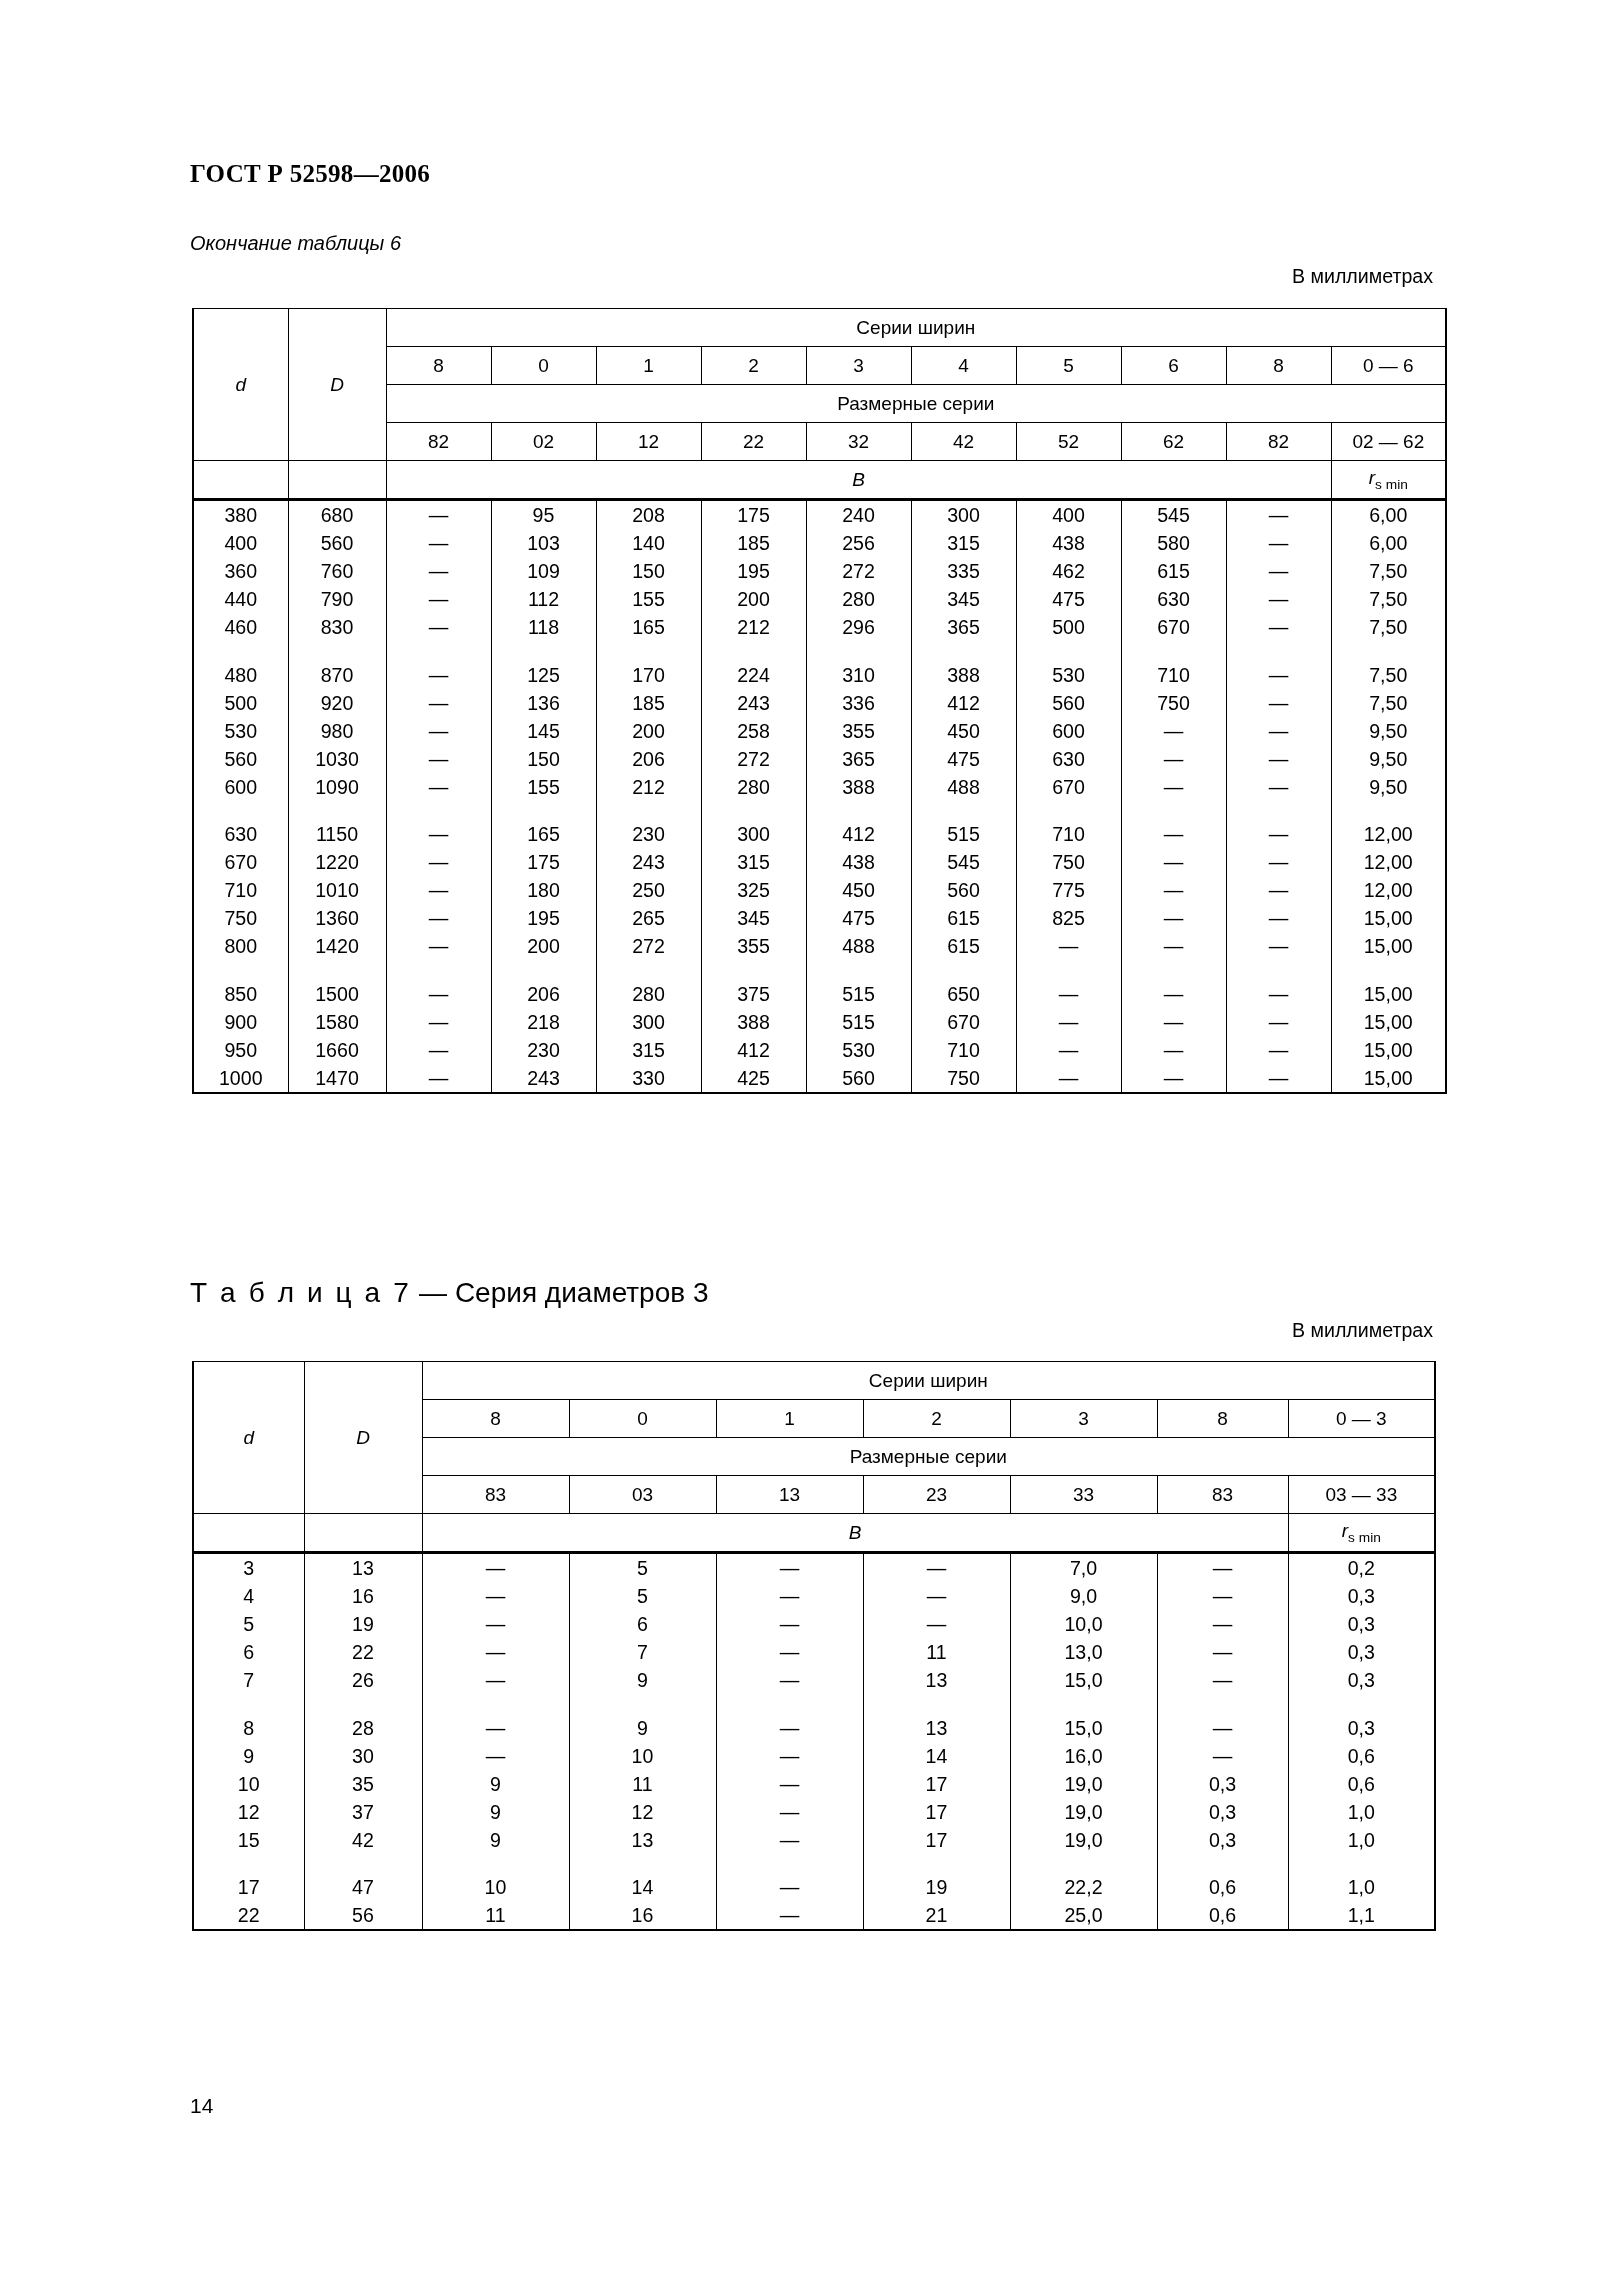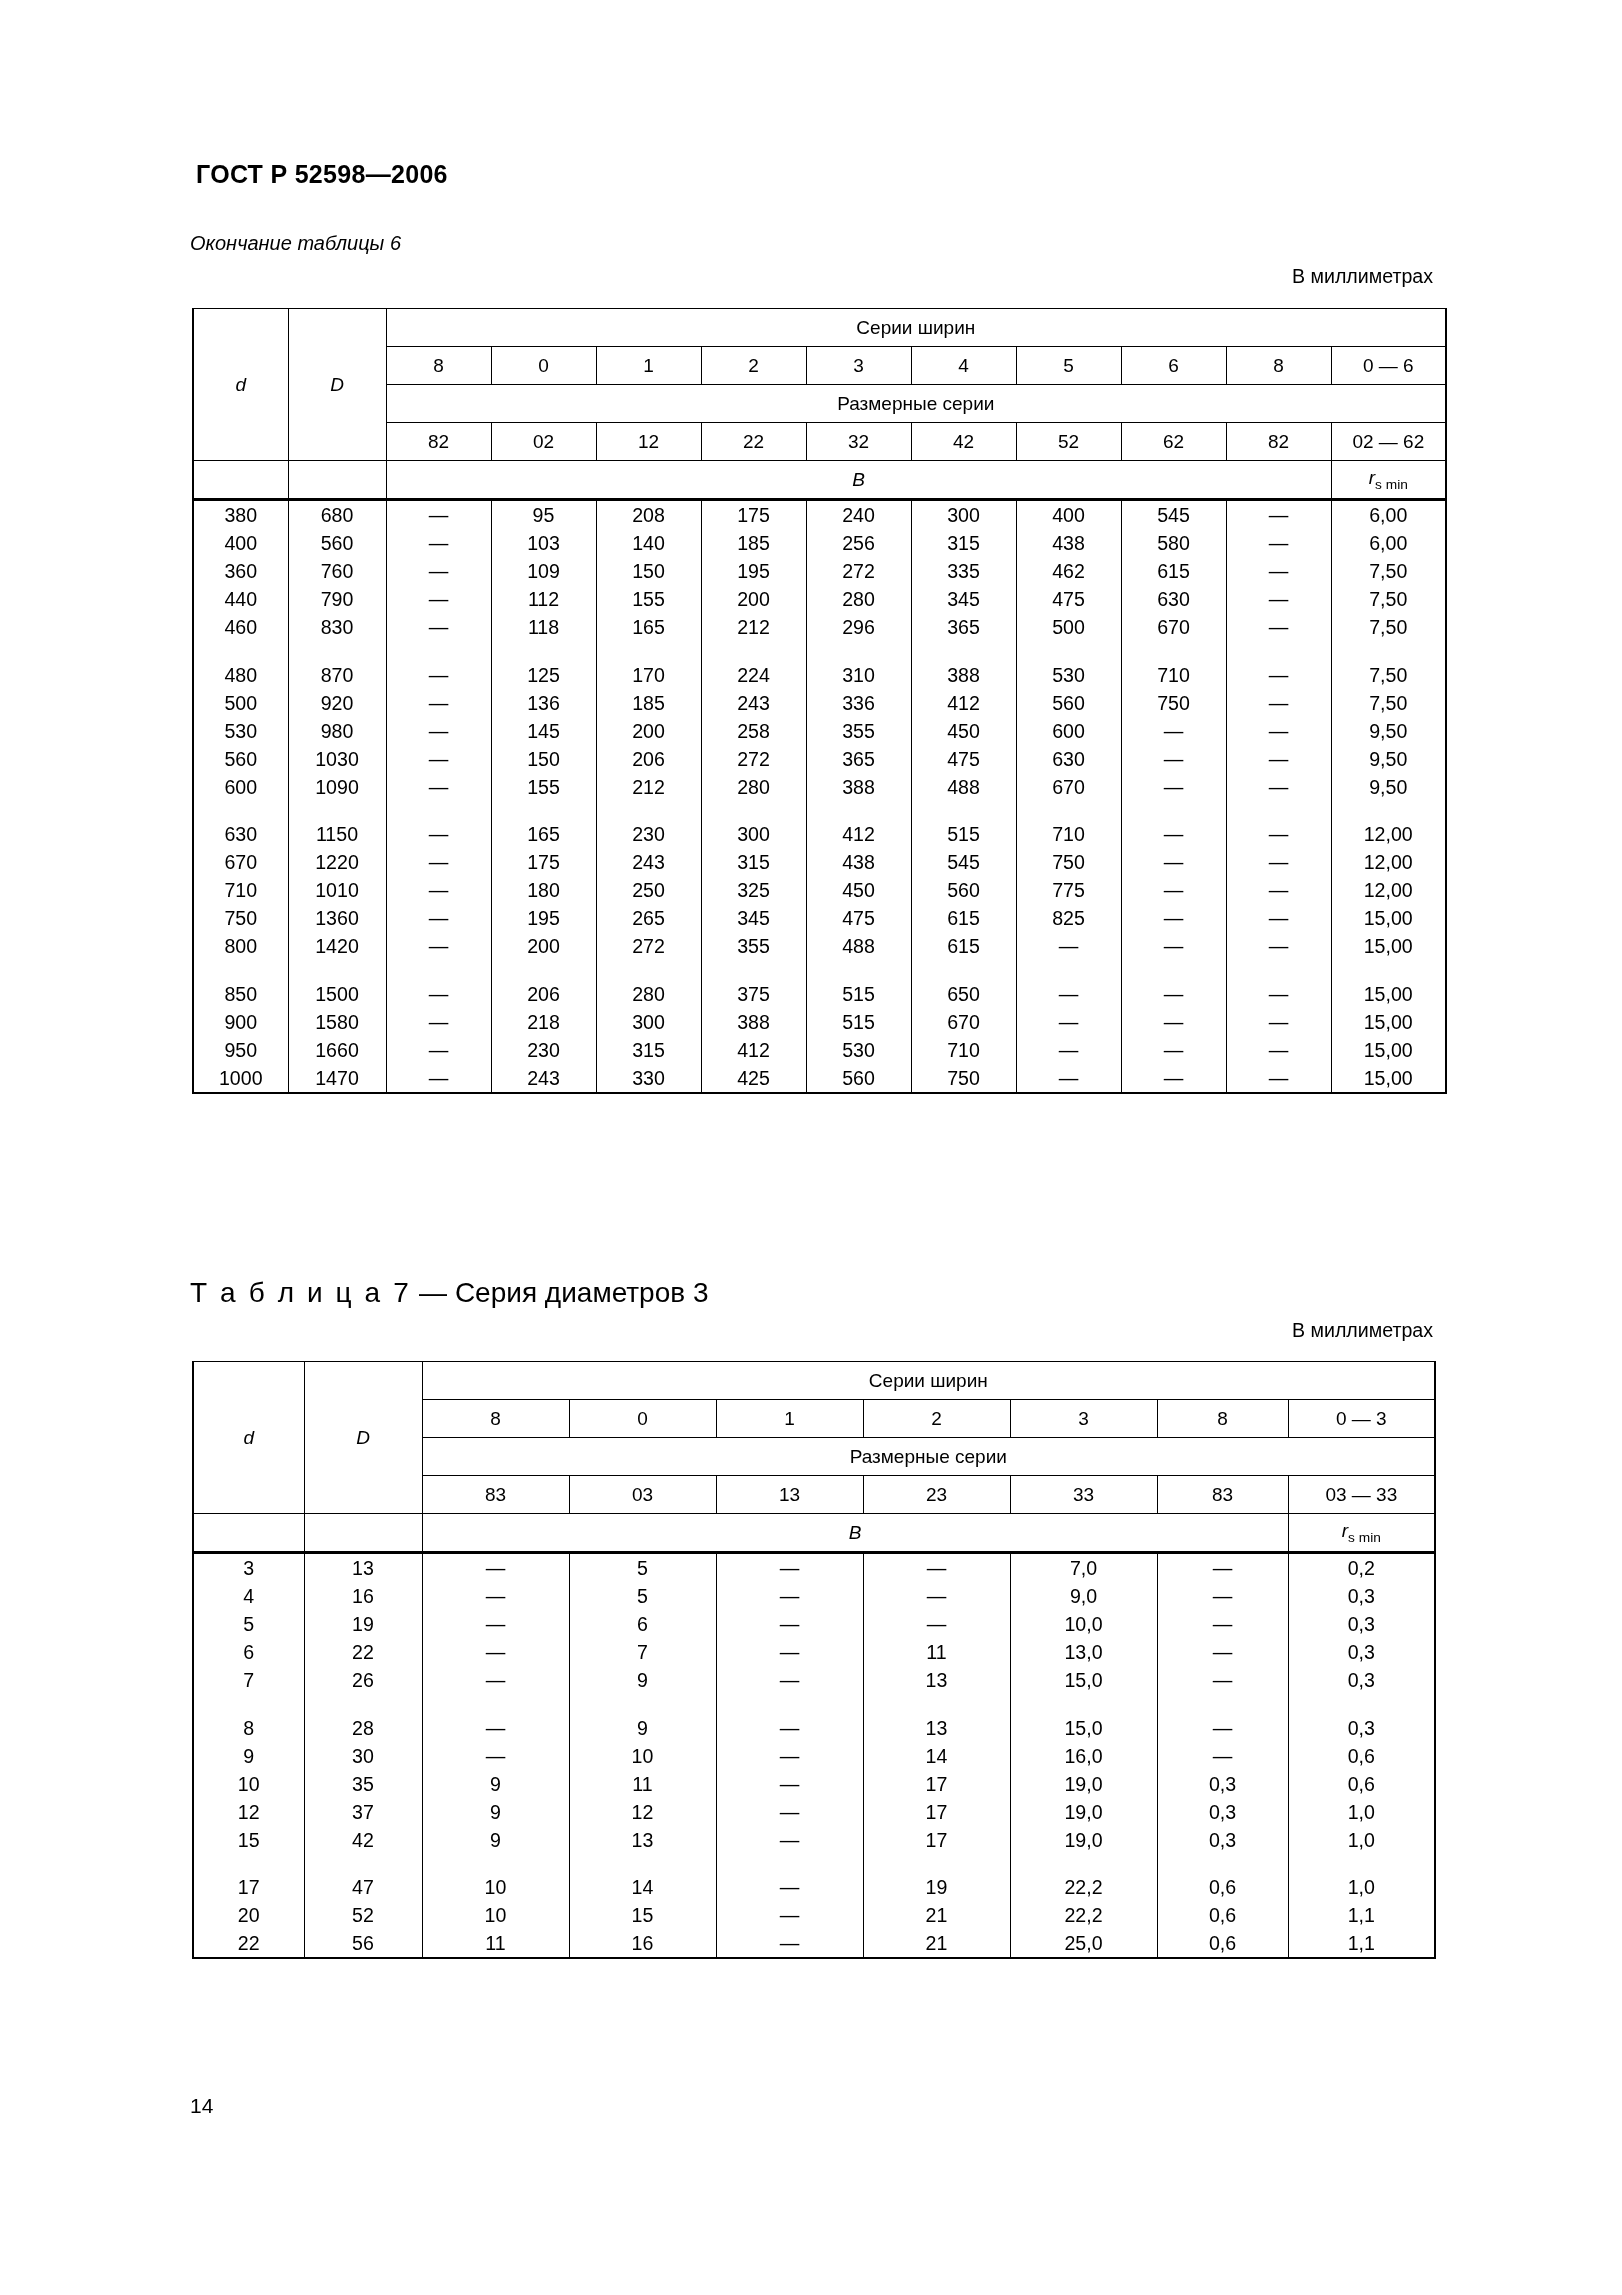--- a/index.html
+++ b/index.html
@@ -16,25 +16,26 @@
   }
   .page {
     position: absolute;
     left: 0; top: 0;
     width: 1623px;
     height: 2295px;
     padding: 0;
   }
   .doc-header {
     position: absolute;
-    left: 196px;
+    left: 190px;
     top: 160px;
     font-size: 25px;
     font-weight: bold;
     letter-spacing: 0.3px;
+    font-family: Liberation Serif, serif;
   }
   .caption-top {
     position: absolute;
     left: 190px;
     top: 232px;
     font-size: 20px;
     font-style: italic;
   }
   .units-1 {
     position: absolute;
@@ -721,31 +722,20 @@
             <td class="first">17</td>
             <td>47</td>
             <td>10</td>
             <td>14</td>
             <td>—</td>
             <td>19</td>
             <td>22,2</td>
             <td>0,6</td>
             <td class="last">1,0</td>
           </tr>
-          <tr>
-            <td class="first">20</td>
-            <td>52</td>
-            <td>10</td>
-            <td>15</td>
-            <td>—</td>
-            <td>21</td>
-            <td>22,2</td>
-            <td>0,6</td>
-            <td class="last">1,1</td>
-          </tr>
           <tr class="last-row">
             <td class="first">22</td>
             <td>56</td>
             <td>11</td>
             <td>16</td>
             <td>—</td>
             <td>21</td>
             <td>25,0</td>
             <td>0,6</td>
             <td class="last">1,1</td>

